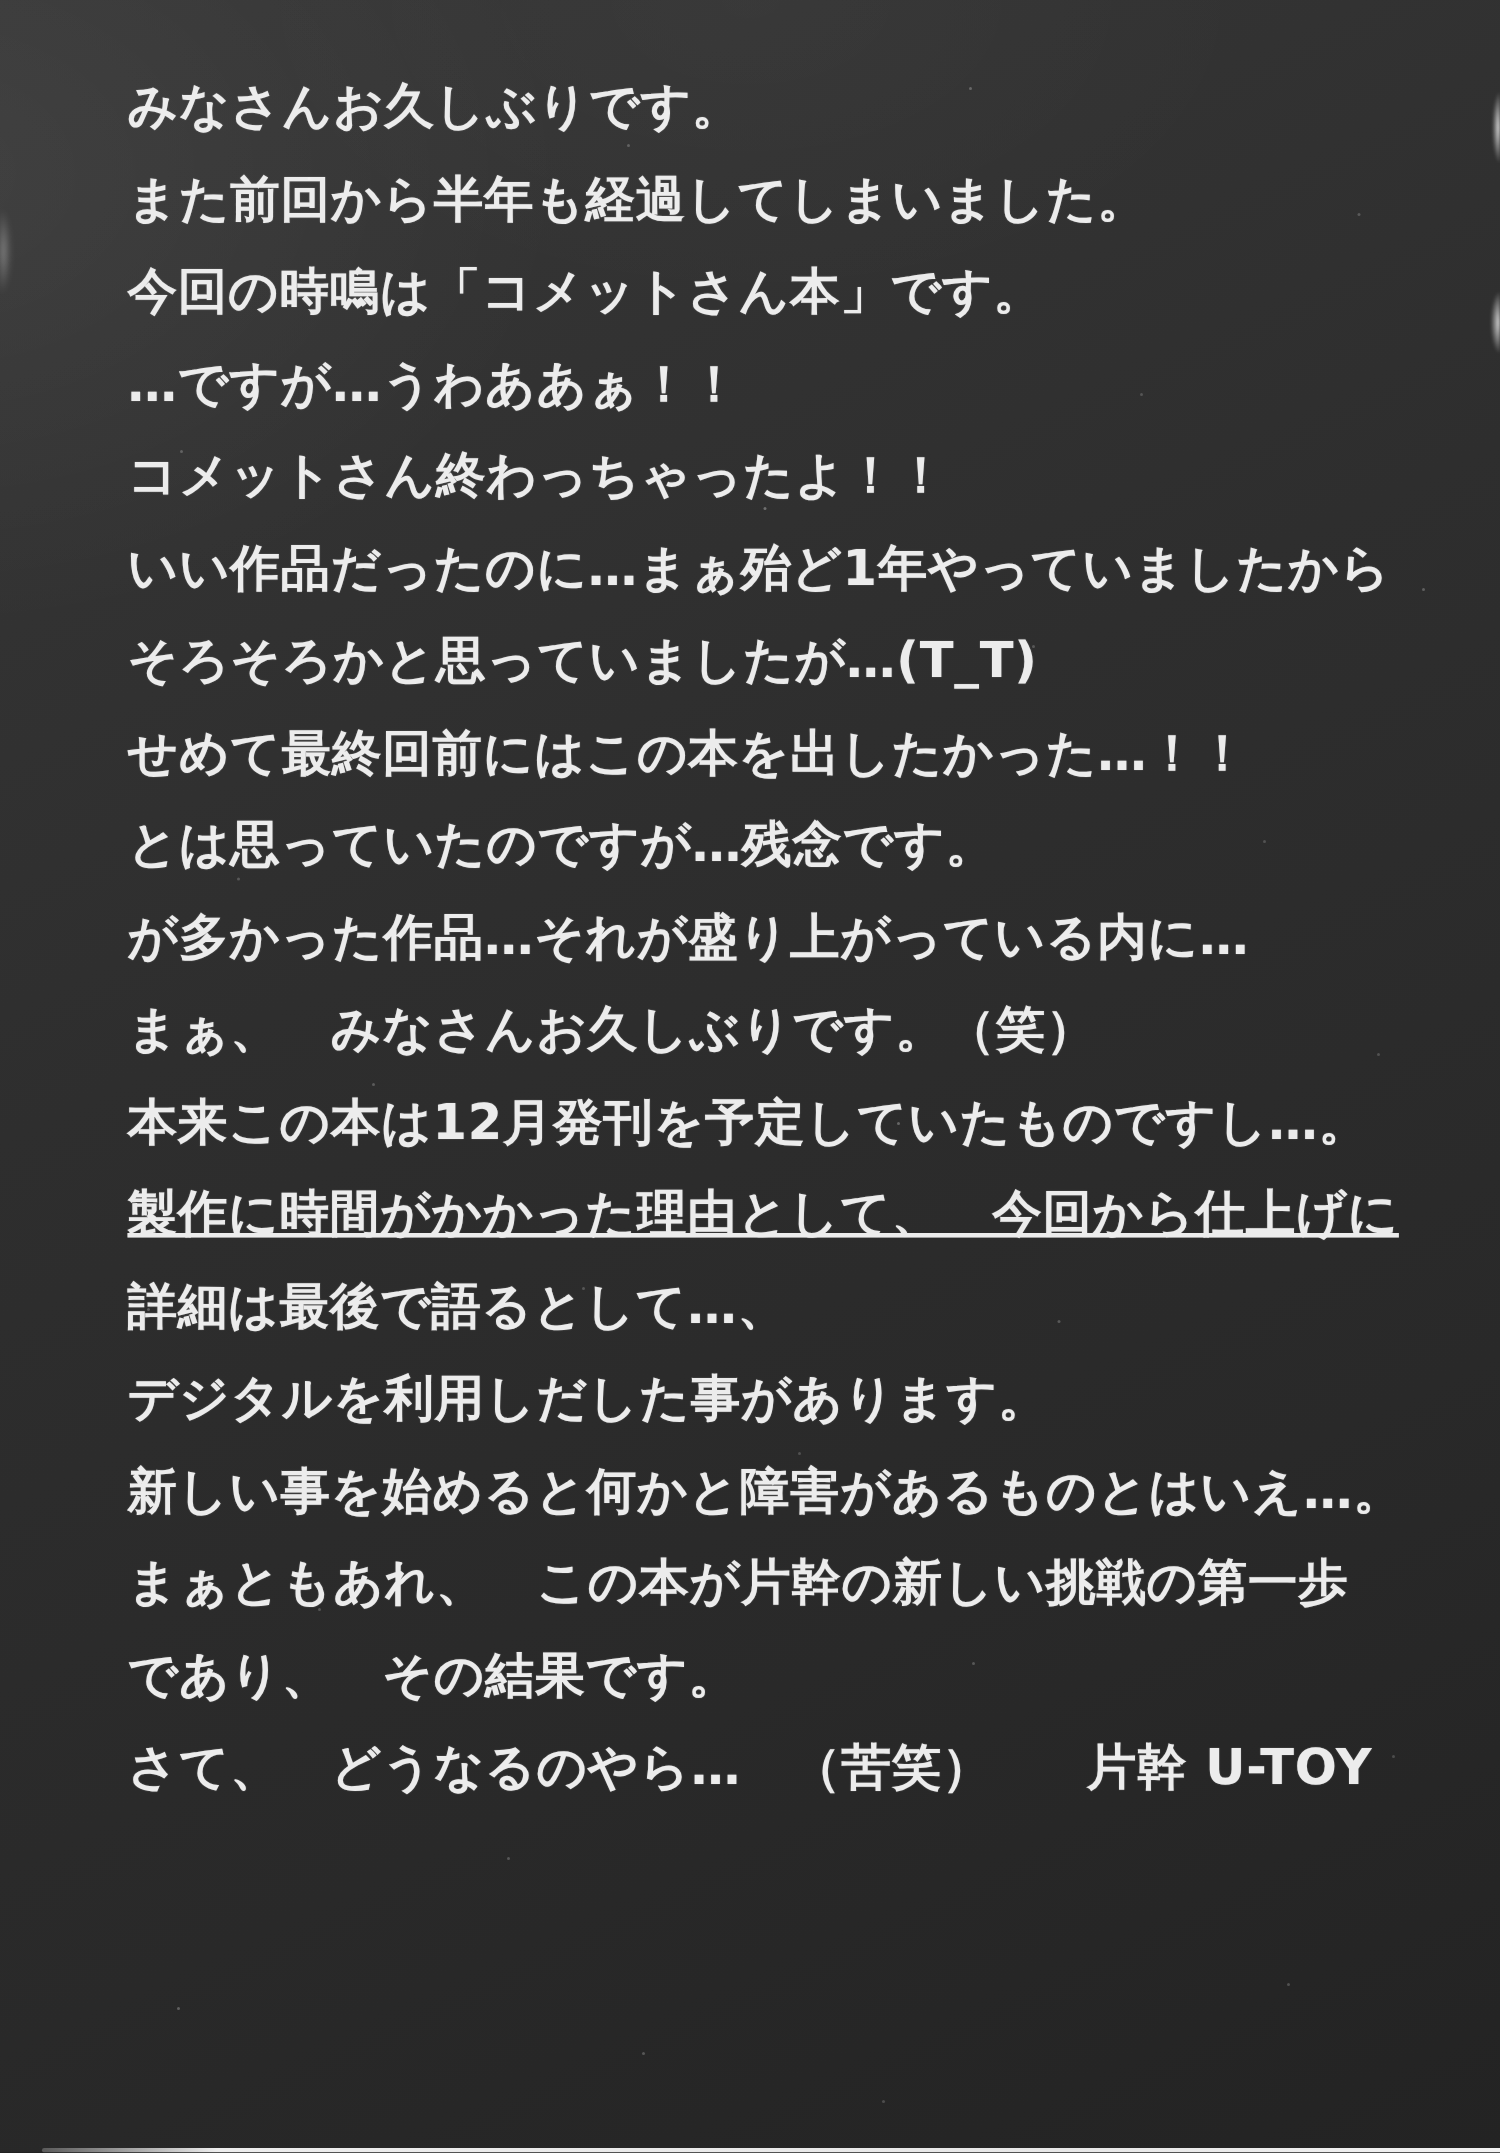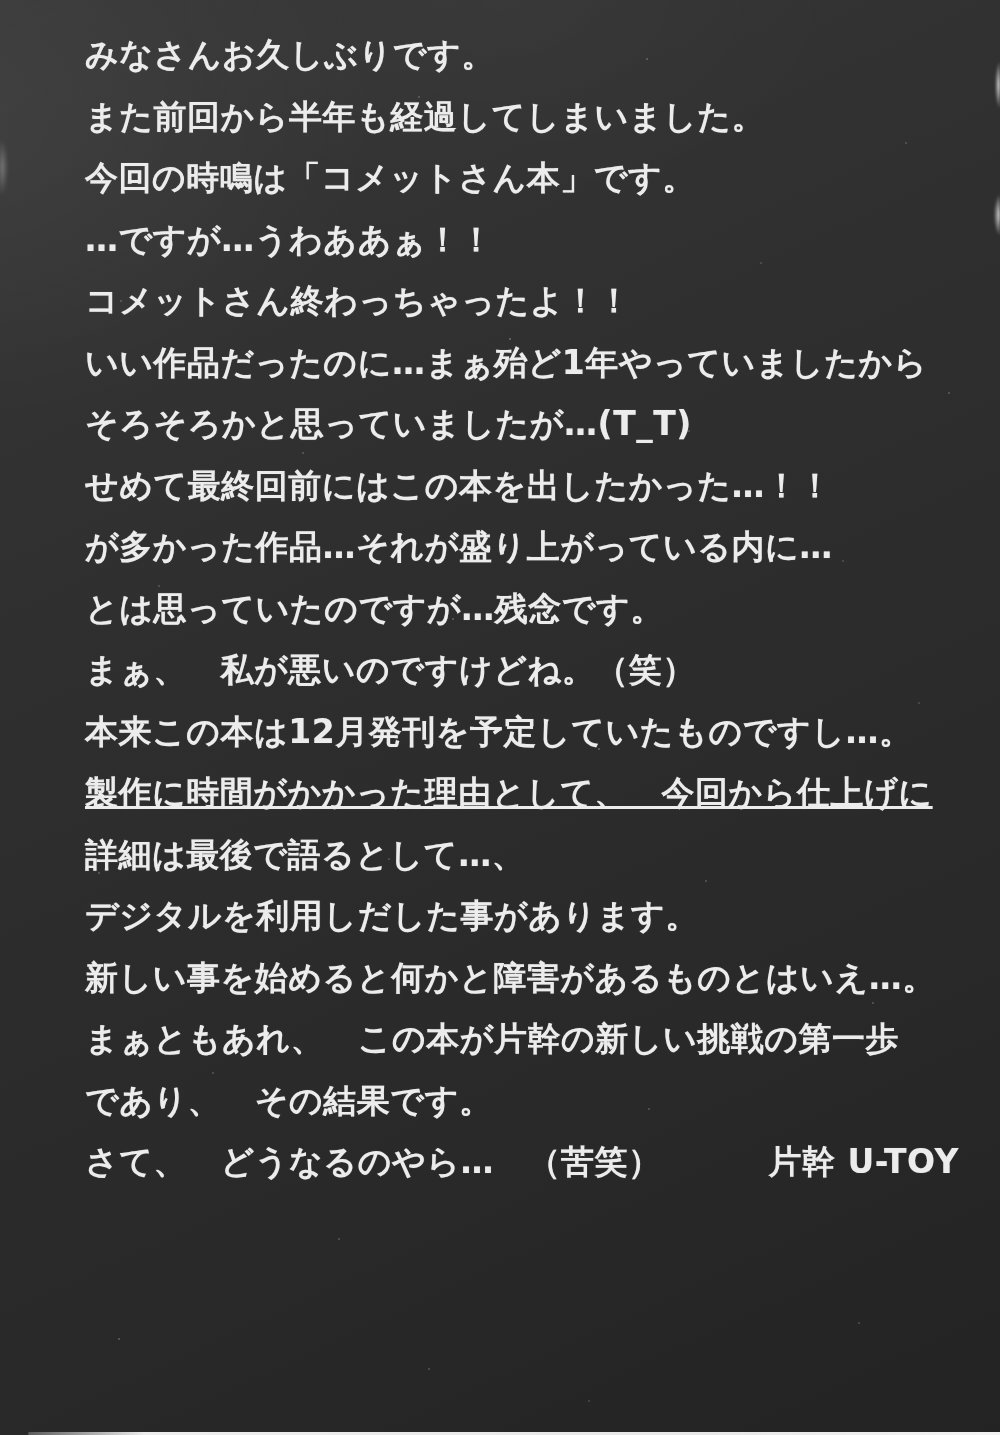--- a/index.html
+++ b/index.html
@@ -15,33 +15,33 @@
     width: 1000px;
     height: 1435px;
     background:
       radial-gradient(700px 500px at -5% 8%, rgba(255,255,255,0.055), rgba(255,255,255,0) 62%),
       radial-gradient(500px 300px at 50% 0%, rgba(255,255,255,0.025), rgba(255,255,255,0) 70%),
       linear-gradient(155deg, #373737 0%, #2e2e2e 40%, #292929 72%, #232323 100%);
   }
   .text-block {
     position: absolute;
     left: 85px;
-    top: 24px;
+    top: 40px;
     font-family: "DejaVu Sans", sans-serif;
     font-weight: 700;
     font-size: 33px;
     line-height: 61.5px;
     color: #ececec;
     letter-spacing: 0.5px;
     white-space: nowrap;
     text-shadow: 0 0 1px rgba(255,255,255,0.35);
   }
   .text-block p { margin: 0; }
   .gap-before { margin-top: 64px; text-decoration: underline; }
-  .credit { display: inline-block; margin-left: 95px; }
+  .credit { display: inline-block; margin-left: 51px; }
 
   
   .edge-bottom {
     position: absolute;
     left: 28px; right: 0; bottom: 0;
     height: 3px;
     background: linear-gradient(90deg, rgba(240,240,240,0.25), #ededed 12%, #e7e7e7 70%, #f2f2f2);
     border-radius: 2px 0 0 2px;
   }
   .artifact-right-top {
@@ -111,23 +111,23 @@
 
   <div class="text-block">
     <p>みなさんお久しぶりです。</p>
     <p>また前回から半年も経過してしまいました。</p>
     <p>今回の時鳴は「コメットさん本」です。</p>
     <p>…ですが…うわああぁ！！</p>
     <p>コメットさん終わっちゃったよ！！</p>
     <p>いい作品だったのに…まぁ殆ど1年やっていましたから</p>
     <p>そろそろかと思っていましたが…(T_T)</p>
     <p>せめて最終回前にはこの本を出したかった…！！</p>
+    <p>とは思っていたのですが…残念です。</p>
     <p>が多かった作品…それが盛り上がっている内に…</p>
-    <p>とは思っていたのですが…残念です。</p>
-    <p>まぁ、　私が悪いのですけどね。（笑）</p>
+    <p>まぁ、　みなさんお久しぶりです。（笑）</p>
     <p>本来この本は12月発刊を予定していたものですし…。</p>
 
     <p class="gap-before">製作に時間がかかった理由として、　今回から仕上げに</p>
     <p>詳細は最後で語るとして…、</p>
     <p>デジタルを利用しだした事があります。</p>
     <p>新しい事を始めると何かと障害があるものとはいえ…。</p>
     <p>まぁともあれ、　この本が片幹の新しい挑戦の第一歩</p>
     <p>であり、　その結果です。</p>
 
     <p>

